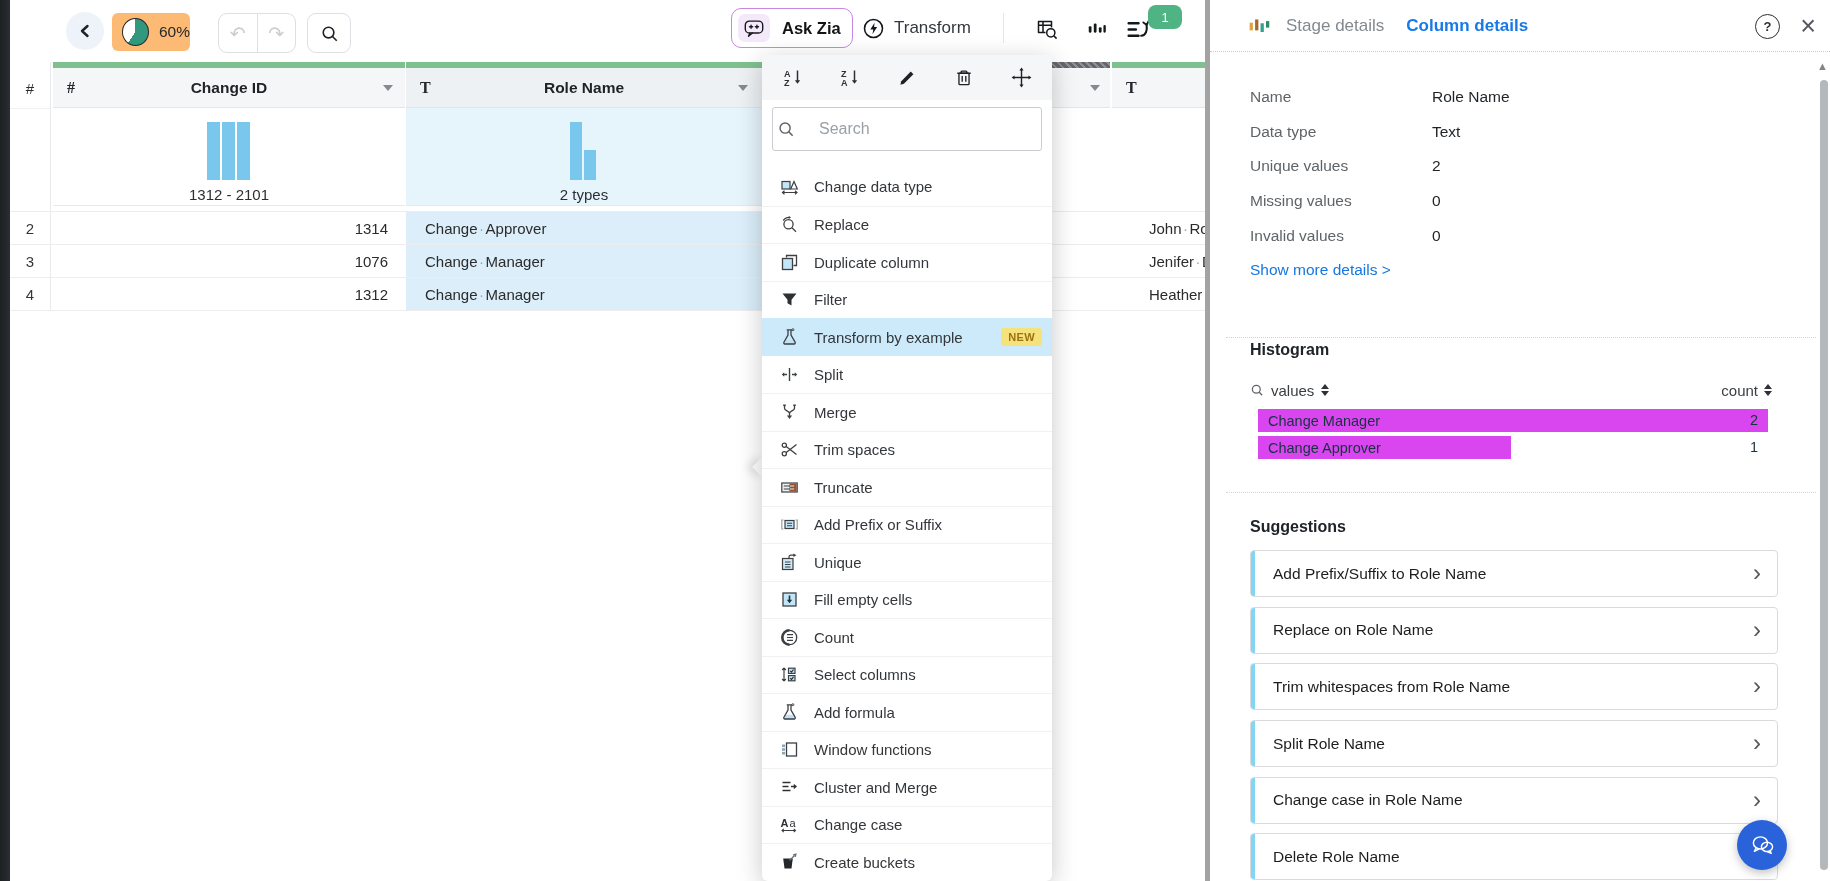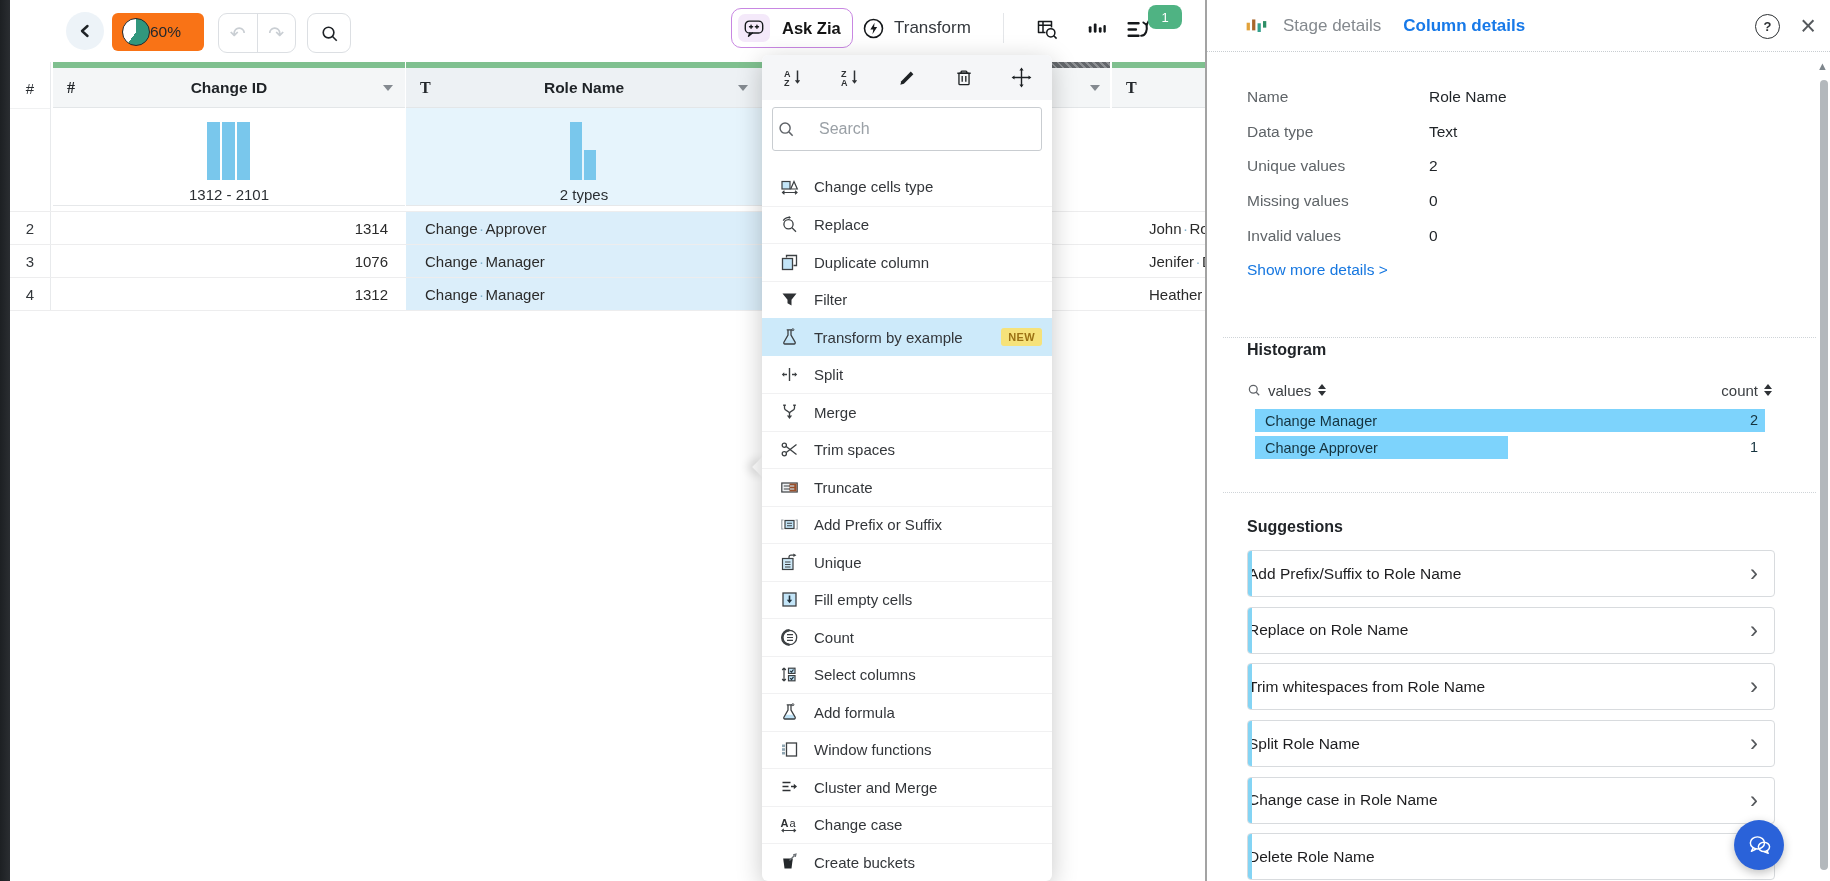--- a/index.html
+++ b/index.html
@@ -6,21 +6,21 @@
   .app{position:relative;width:1830px;height:881px;overflow:hidden;background:#fff;}
   .abs{position:absolute;}
   svg{display:block;}
 
   
   .leftstrip{left:0;top:0;width:10px;height:881px;background:linear-gradient(90deg,#1d2023,#2a2d31);}
 
   
   .topbar{left:10px;top:0;width:1195px;height:55px;background:#fff;}
   .back-btn{left:56px;top:12px;width:38px;height:38px;border-radius:50%;background:#edf3f8;display:flex;align-items:center;justify-content:center;cursor:pointer;}
-  .progress-pill{left:102px;top:13px;width:92px;height:38px;border-radius:6px;background:#f97316;display:flex;align-items:center;gap:0;padding-left:10px;box-sizing:border-box;}
+  .progress-pill{left:102px;top:13px;width:78px;height:38px;border-radius:6px;background:#fdba74;display:flex;align-items:center;gap:10px;padding-left:10px;box-sizing:border-box;}
   .donut{width:26px;height:26px;border-radius:50%;border:1.6px solid #23282c;background:conic-gradient(from 215deg,#fff 0 40%,#31977d 40% 100%);}
   .progress-label{font-size:15.5px;color:#24282c;}
   .undo-group{left:208px;top:13px;width:76px;height:38px;border:1px solid #dcdfe3;border-radius:9px;display:flex;}
   .undo-cell{flex:1;display:flex;align-items:center;justify-content:center;font-size:19px;color:#c9ced3;}
   .undo-cell:first-child{border-right:1px solid #dcdfe3;}
   .search-btn{left:297px;top:13px;width:42px;height:38px;border:1px solid #dcdfe3;border-radius:9px;display:flex;align-items:center;justify-content:center;}
   .askzia-btn{left:721px;top:8px;width:122px;height:40px;border:1.5px solid #c887e2;border-radius:10px;background:#fff;display:flex;align-items:center;box-sizing:border-box;padding-left:6px;cursor:pointer;}
   .zia-tile{width:32px;height:28px;background:#f4e9fa;border-radius:7px;display:flex;align-items:center;justify-content:center;}
   .askzia-label{font-weight:bold;font-size:16.5px;color:#141414;margin-left:12px;}
   .transform-btn{left:852px;top:8px;height:40px;display:flex;align-items:center;gap:9px;cursor:pointer;}
@@ -64,21 +64,21 @@
   .menu-items{position:absolute;left:0;right:0;top:113px;bottom:0;}
   .menu-item{height:37.5px;display:flex;align-items:center;padding-left:18px;gap:15px;box-sizing:border-box;cursor:pointer;border-top:1px solid #f1f1f2;}
   .menu-item:first-child{border-top:none;}
   .menu-item.hl{background:#cdeafa;border-top-color:transparent;}
   .menu-item.hl + .menu-item{border-top-color:transparent;}
   .mi-icon{width:19px;height:19px;flex:none;}
   .mi-label{font-size:15px;color:#33363a;white-space:nowrap;}
   .mi-badge{margin-left:auto;margin-right:10px;background:#f6e27a;color:#9c7214;font-size:11px;font-weight:bold;padding:3px 7px;border-radius:3px;letter-spacing:.4px;}
 
   
-  .panel{left:1205px;top:0;width:625px;height:881px;background:#fff;border-left:2px solid #a3a3a3;box-sizing:border-box;z-index:20;}
+  .panel{left:1205px;top:0;width:625px;height:881px;background:#fff;border-left:5px solid #a3a3a3;box-sizing:border-box;z-index:20;}
   .panel-header{position:absolute;left:0;right:0;top:0;height:52px;border-bottom:1px dotted #c8cdd1;display:flex;align-items:center;padding-left:38px;box-sizing:border-box;}
   .tab{font-size:17px;cursor:pointer;}
   .tab.inactive{color:#84898e;margin-left:14px;}
   .tab.active{color:#1779e8;font-weight:bold;margin-left:22px;}
   .help-btn{position:absolute;right:50px;top:14px;width:23px;height:23px;border:1.6px solid #2c3033;border-radius:50%;display:flex;align-items:center;justify-content:center;font-size:13px;font-weight:bold;color:#2c3033;cursor:pointer;}
   .close-btn{position:absolute;right:14px;top:8px;font-size:27px;color:#55595d;font-weight:300;cursor:pointer;line-height:36px;}
   .details{position:absolute;left:40px;top:80px;right:60px;}
   .drow{height:34.6px;display:flex;align-items:center;}
   .dlabel{width:182px;font-size:15.5px;color:#5f6468;}
   .dvalue{font-size:15.5px;color:#1f2327;}
@@ -86,25 +86,25 @@
   .pdivider{position:absolute;left:16px;right:14px;height:0;border-top:1px dotted #cfd4d8;}
   .sec-title{position:absolute;left:40px;font-size:16px;font-weight:bold;color:#202428;}
   .vh-row{position:absolute;left:40px;right:58px;top:378px;height:24px;display:flex;align-items:center;}
   .vh-left{display:flex;align-items:center;gap:7px;}
   .vh-right{margin-left:auto;display:flex;align-items:center;gap:6px;}
   .vh-text{font-size:15px;color:#3a3e42;}
   .sort-glyph{display:flex;flex-direction:column;gap:2px;}
   .sort-glyph i{width:0;height:0;border-left:4px solid transparent;border-right:4px solid transparent;display:block;}
   .sort-glyph i.up{border-bottom:5px solid #2e3236;}
   .sort-glyph i.dn{border-top:5px solid #2e3236;}
-  .hg-bar{position:absolute;left:48px;height:23px;background:#7dd3fc;display:flex;align-items:center;}
+  .hg-bar{position:absolute;left:48px;height:23px;background:#d946ef;display:flex;align-items:center;}
   .hg-bar span{margin-left:10px;font-size:14.5px;color:#15333f;white-space:nowrap;}
   .hg-count{position:absolute;right:72px;width:24px;text-align:right;font-size:14.5px;color:#15333f;height:23px;line-height:23px;}
   .cards{position:absolute;left:40px;top:550px;width:528px;}
-  .card{position:relative;height:47px;margin-bottom:9.7px;border:1px solid #d8dbde;border-radius:4px;background:#fff;display:flex;align-items:center;box-sizing:border-box;cursor:pointer;overflow:hidden;}
+  .card{position:relative;height:47px;margin-bottom:9.7px;border:1px solid #d8dbde;border-radius:4px;background:#fff;display:flex;align-items:center;padding-left:22px;box-sizing:border-box;cursor:pointer;overflow:hidden;}
   .card::before{content:"";position:absolute;left:0;top:0;bottom:0;width:4px;background:#84d4f4;}
   .card-label{font-size:15.5px;color:#1d1d1f;}
   .card-chev{position:absolute;right:16px;font-size:24px;color:#55585c;line-height:43px;top:0;}
   .fab{position:absolute;left:527px;top:820px;width:50px;height:50px;border-radius:50%;background:#2a62d9;display:flex;align-items:center;justify-content:center;box-shadow:0 3px 10px rgba(0,0,0,.25);cursor:pointer;}
   .pscroll{position:absolute;right:2px;top:80px;width:8px;height:790px;border-radius:4px;background:#b3b8bc;}
   .pscroll-arrow{position:absolute;right:2px;top:60px;font-size:11px;color:#7e868c;}
 </style>
 </head>
 <body>
 
@@ -312,21 +312,21 @@
     </div>
     <div class="menu-items" id="menu-items-host">
         <div class="menu-item">
           <span class="mi-icon">
             <svg width="19" height="19" viewBox="0 0 19 19" fill="none" stroke="#3c4043" stroke-width="1.2">
               <rect x="2" y="4.5" width="8" height="7.5" fill="#c3e5f8"></rect>
               <path d="M14 4.5 L17.3 12 L10.7 12 Z" fill="#fff"></path>
               <path d="M2.5 15.5 H17 M4.5 13.7 L2.5 15.5 L4.5 17.3 M15 13.7 L17 15.5 L15 17.3"></path>
             </svg>
           </span>
-          <span class="mi-label">Change cells type</span>
+          <span class="mi-label">Change data type</span>
         </div>
         <div class="menu-item">
           <span class="mi-icon">
             <svg width="19" height="19" viewBox="0 0 19 19" fill="none" stroke="#3c4043" stroke-width="1.3">
               <circle cx="8.5" cy="9.2" r="4.6"></circle>
               <path d="M12 12.8 L16 16.8"></path>
               <path d="M3.2 5.6 A7 7 0 0 1 9.5 2.3"></path>
               <path d="M8.8 0.9 L11 2.4 L8.8 4" fill="#3c4043" stroke="none"></path>
             </svg>
           </span>

